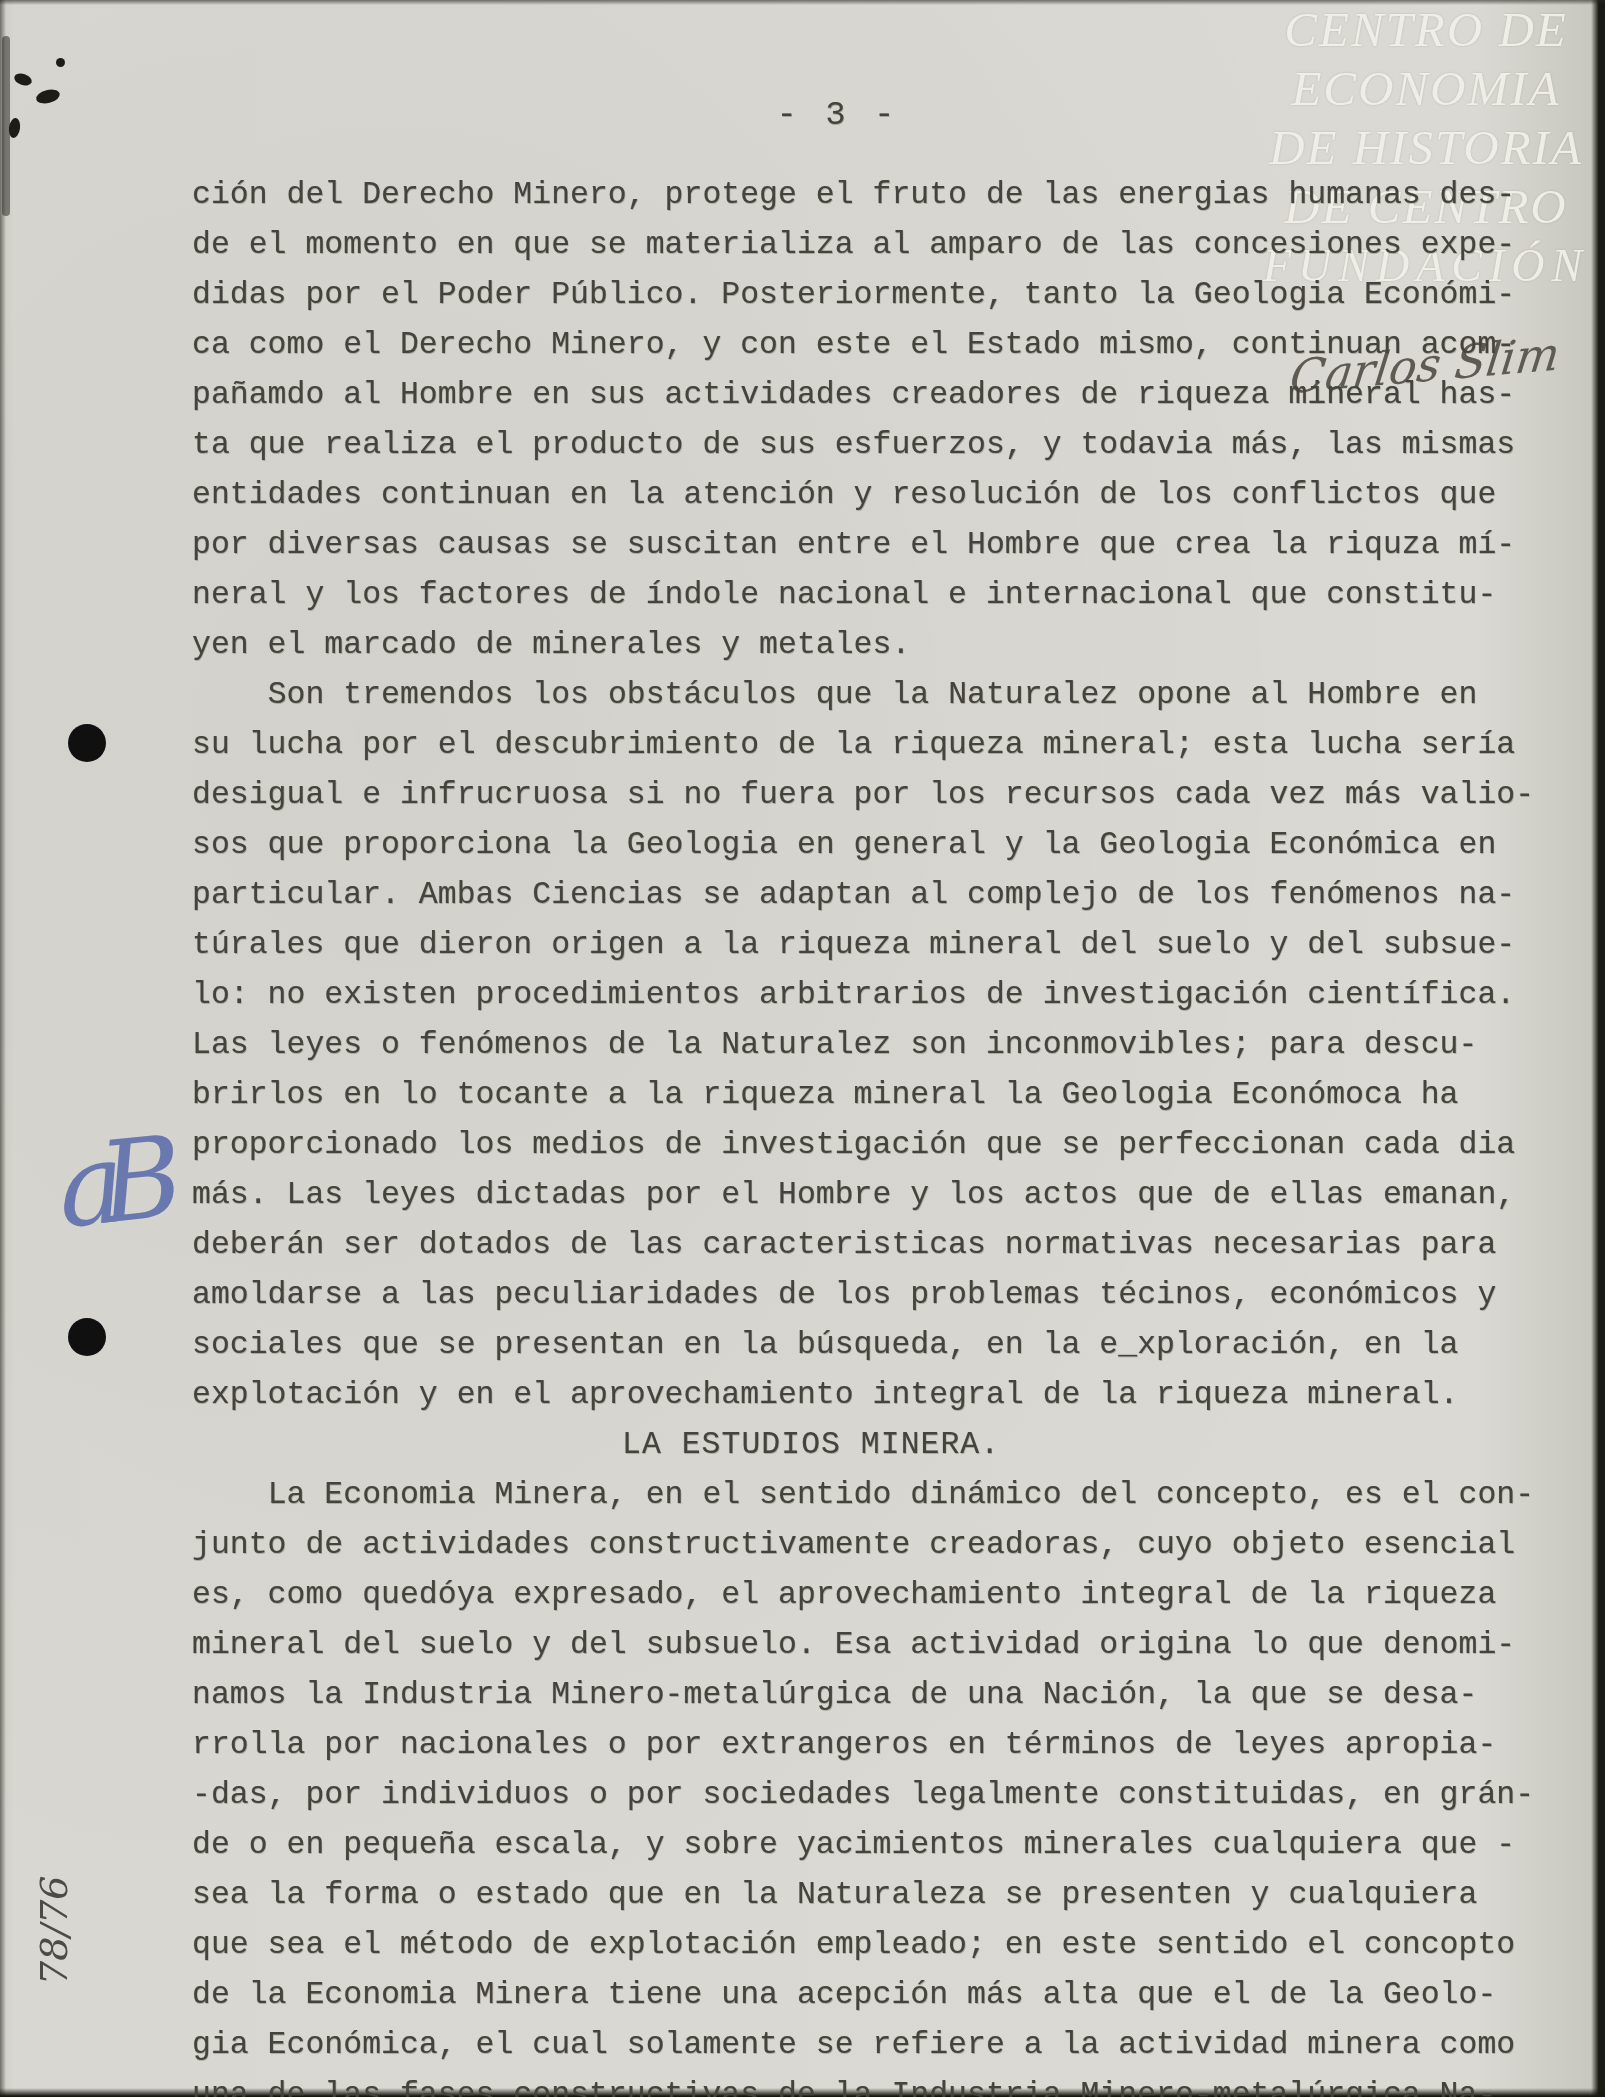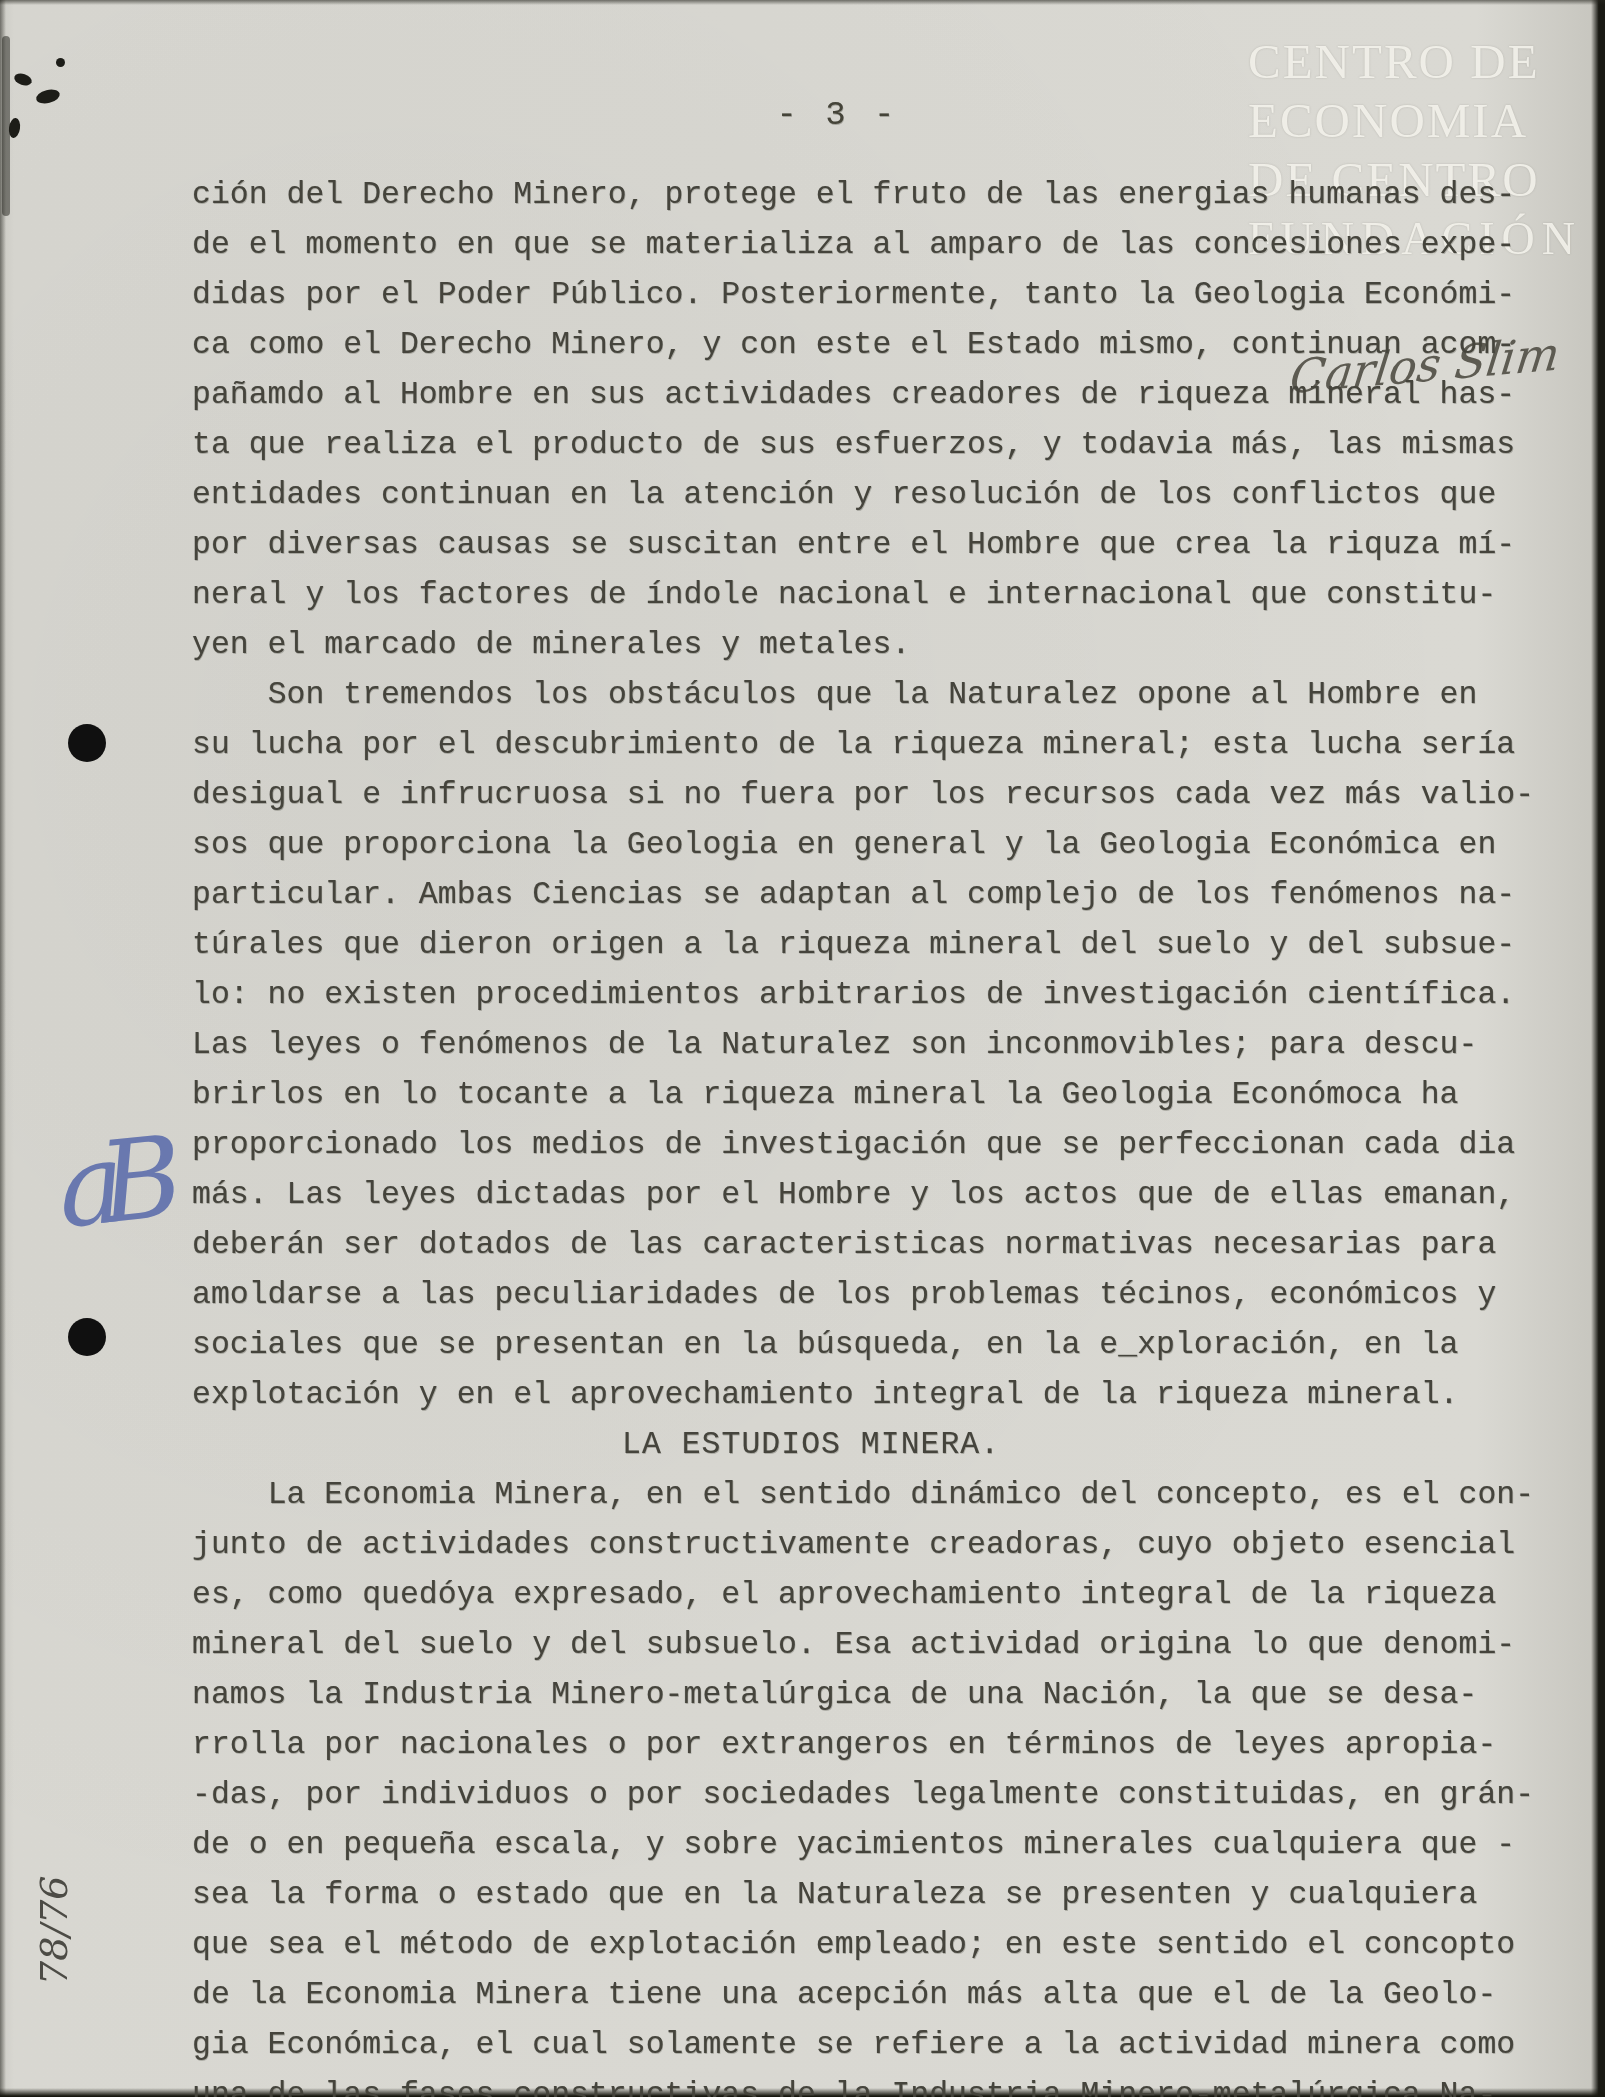--- a/index.html
+++ b/index.html
@@ -24,26 +24,28 @@
   .hole-1{left:68px;top:724px;}
   .hole-2{left:68px;top:1318px;}
   .smudge{position:absolute;background:#1d1d18;border-radius:50%;}
   .smudge-1{left:14px;top:74px;width:18px;height:11px;transform:rotate(18deg);}
   .smudge-2{left:36px;top:90px;width:24px;height:13px;transform:rotate(-14deg);}
   .smudge-3{left:9px;top:118px;width:11px;height:20px;transform:rotate(8deg);}
   .smudge-4{left:56px;top:58px;width:9px;height:9px;}
   .smudge-5{left:2px;top:36px;width:8px;height:180px;border-radius:4px;opacity:.5;}
   
   .watermark{
-    position:absolute;left:1248px;top:32px;width:356px;
+    position:absolute;left:1248px;top:0;width:356px;
+    text-align:center;
     font-family:"Liberation Serif","DejaVu Serif",serif;
     color:rgba(246,245,238,0.88);
     font-size:49px;line-height:59px;letter-spacing:2px;
     text-shadow:0 0 2px rgba(120,118,110,0.35);
     white-space:nowrap;
+    font-style:italic;
   }
   .watermark .wm-last{letter-spacing:7px;font-size:46px;}
   
   .signature{
     position:absolute;left:1290px;top:336px;width:320px;
     font-family:"DejaVu Serif","Liberation Serif",serif;
     font-style:italic;font-size:46px;color:#5d5b52;
     transform:rotate(-5deg) skewX(-12deg);
     white-space:nowrap;
   }
@@ -91,20 +93,21 @@
   <div class="smudge smudge-2"></div>
   <div class="smudge smudge-3"></div>
   <div class="smudge smudge-4"></div>
   <div class="smudge smudge-5"></div>
   <div class="hole hole-1"></div>
   <div class="hole hole-2"></div>
 
   <div class="watermark">
     <div>CENTRO DE</div>
     <div>ECONOMIA</div>
+    <div>DE HISTORIA</div>
     <div>DE CENTRO</div>
     <div class="wm-last">FUNDACIÓN</div>
   </div>
 
   <div class="signature">Carlos Slim</div>
   <div class="initials">aB</div>
   <div class="sidenum">78/76</div>
 
   <div class="pageno">- 3 -</div>
   <div class="body-text">

